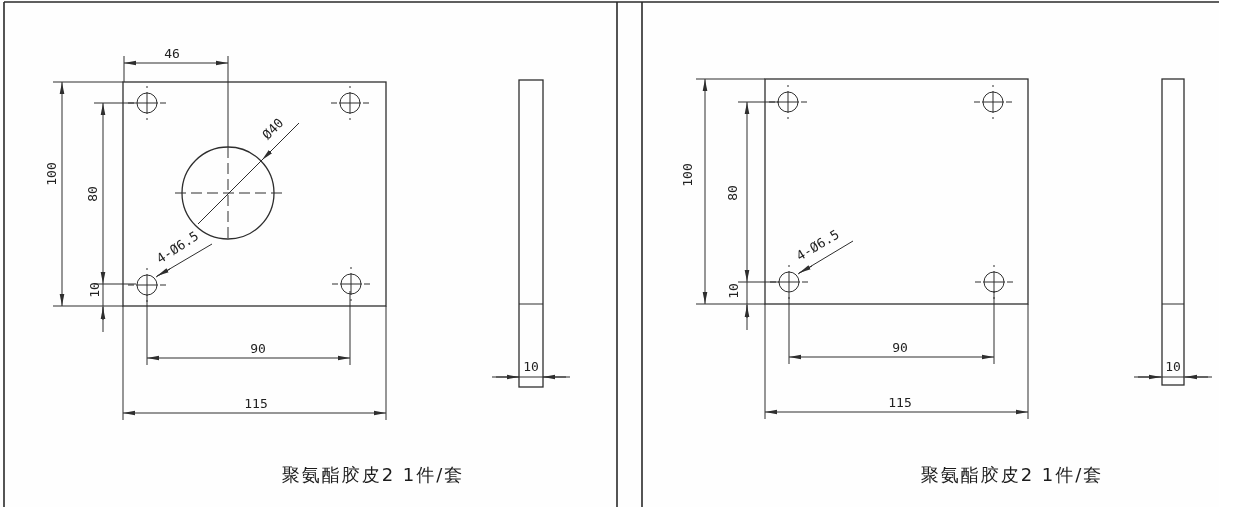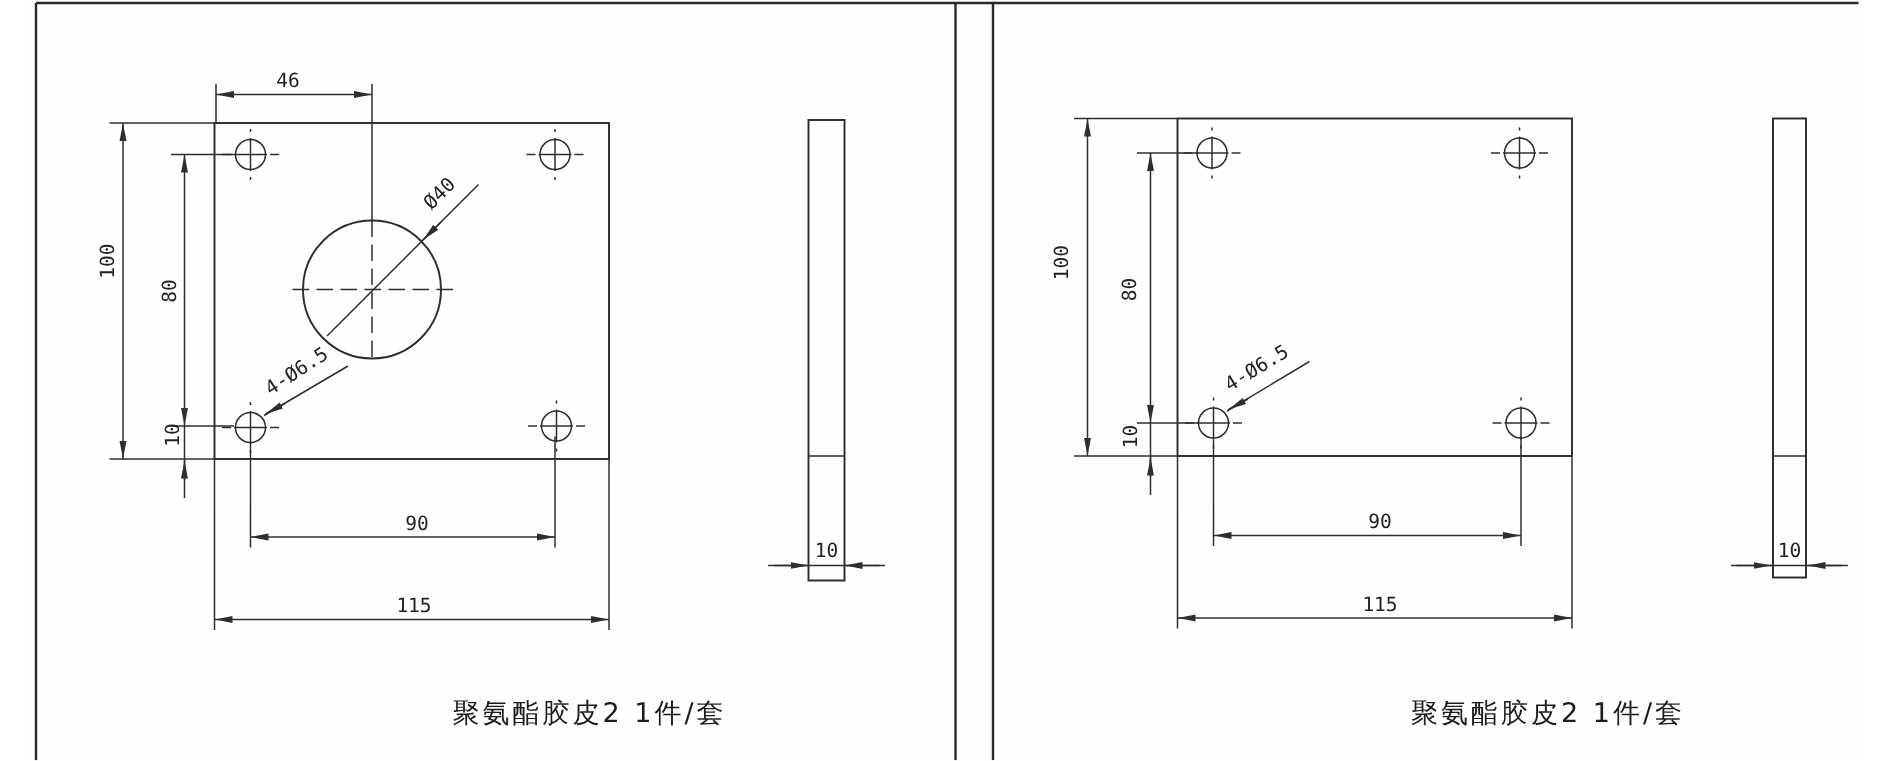--- a/index.html
+++ b/index.html
@@ -1,17 +1,17 @@
 <!DOCTYPE html>
 <html><head>
 <meta charset="utf-8">
 <style>
   html,body{margin:0;padding:0;background:#ffffff;}
   #stage{position:relative;width:1219px;height:507px;background:#fefefe;overflow:hidden;
-         font-family:"DejaVu Sans", sans-serif;margin-left:20px;}
+         font-family:"DejaVu Sans", sans-serif;}
   svg{position:absolute;left:0;top:0;}
   .ln{stroke:#2e2e2e;stroke-width:1.3;fill:none;}
   .thin{stroke:#2e2e2e;stroke-width:1;fill:none;}
   .dim{stroke:#2e2e2e;stroke-width:1;fill:none;}
   .dash{stroke:#2e2e2e;stroke-width:1;fill:none;stroke-dasharray:11 5;}
   .border{stroke:#2a2a2a;stroke-width:1.6;fill:none;}
   text.d{font-family:"DejaVu Sans Mono", monospace;font-size:13px;fill:#222;}
   text.cap{font-family:"DejaVu Sans", sans-serif;font-size:18px;letter-spacing:2px;fill:#1c1c1c;}
 </style>
 </head>

